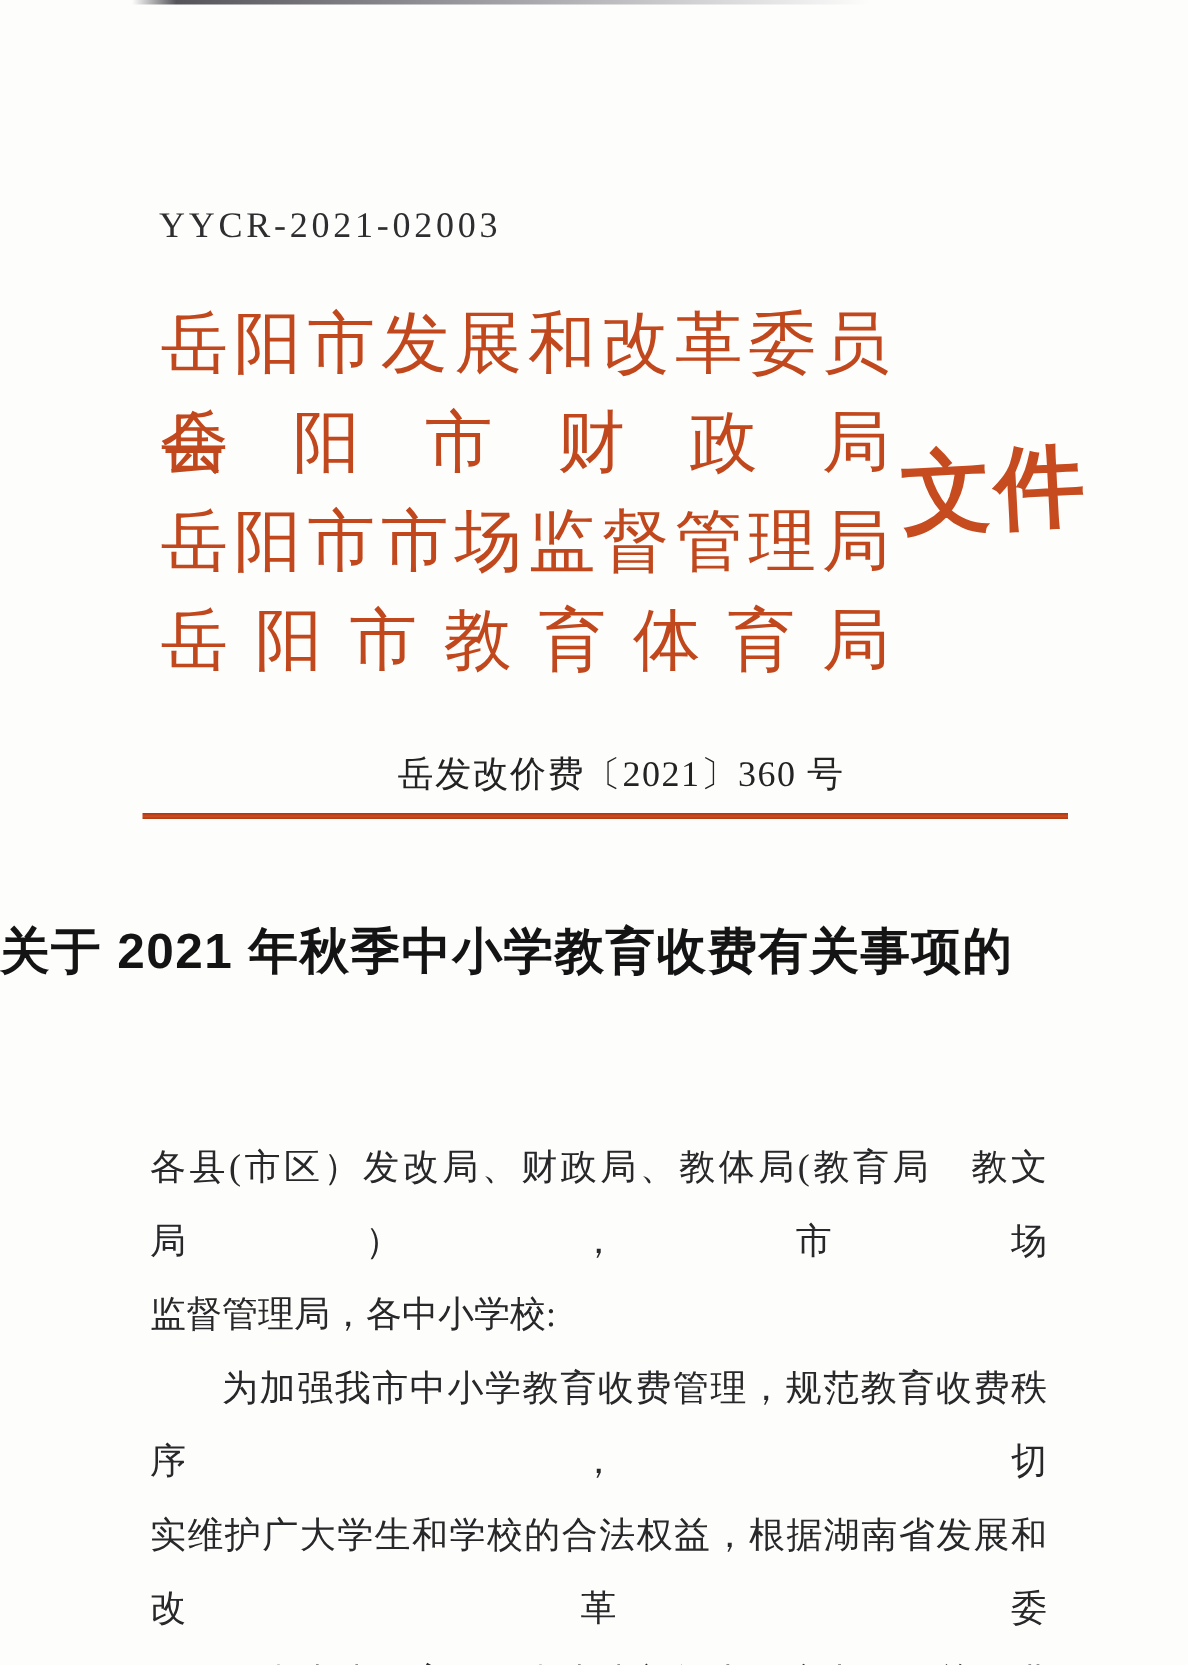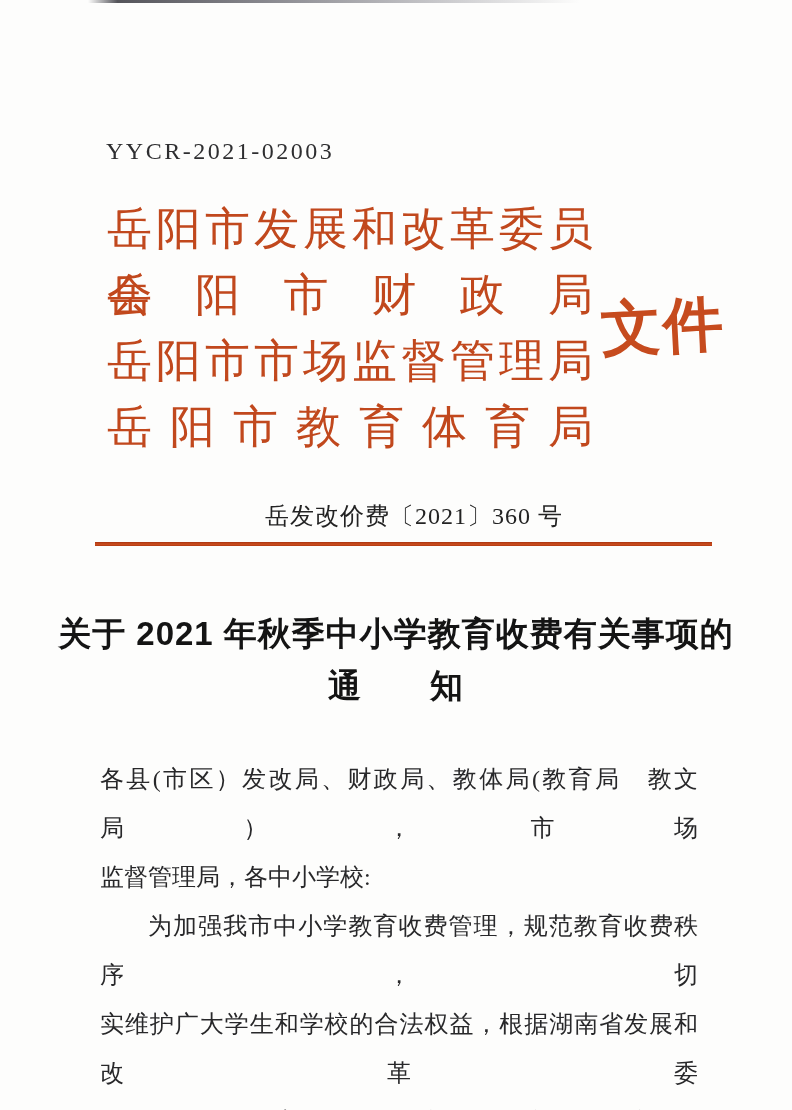--- a/index.html
+++ b/index.html
@@ -36,21 +36,21 @@
   .ref-number {
     position:absolute; top:500px; left:18px; width:100%;
     text-align:center; font-size:24px; color:#232323; letter-spacing:1px;
   }
   .red-rule {
     position:absolute; top:542px; left:95px; width:617px; height:4px;
     background:linear-gradient(to bottom,#a93510,#cc4e1f 55%,#b03a12);
   }
   .title {
     position:absolute; top:608px; left:0; width:100%;
-    text-align:center; font-weight:bold; color:#141414;
+    font-weight:bold; color:#141414;
     font-family:"Liberation Sans", sans-serif;
   }
   .title-line { font-size:33px; line-height:52px; letter-spacing:1px; }
   .body {
     position:absolute; top:755px; left:100px; width:598px;
     font-size:24px; line-height:49px; color:#28282a;
     font-family:"Liberation Serif", serif;
   }
   .body-line { text-align:justify; }
   .just { text-align-last:justify; text-justify:inter-character; }
@@ -72,21 +72,20 @@
   </div>
 
   <div class="doc-type">文件</div>
 
   <div class="ref-number">岳发改价费〔2021〕360 号</div>
 
   <div class="red-rule"></div>
 
   <div class="title">
     <div class="title-line">关于 2021 年秋季中小学教育收费有关事项的</div>
-    <div class="title-line">通　　知</div>
   </div>
 
   <div class="body">
     <div class="body-line just">各县(市区）发改局、财政局、教体局(教育局　教文局），市场</div>
     <div class="body-line">监督管理局，各中小学校:</div>
     <div class="body-line just indent">为加强我市中小学教育收费管理，规范教育收费秩序，切</div>
     <div class="body-line just">实维护广大学生和学校的合法权益，根据湖南省发展和改革委</div>
     <div class="body-line just">员会　湖南省教育厅　湖南省新闻出版广电局《关于进一步规范</div>
 
   </div>

